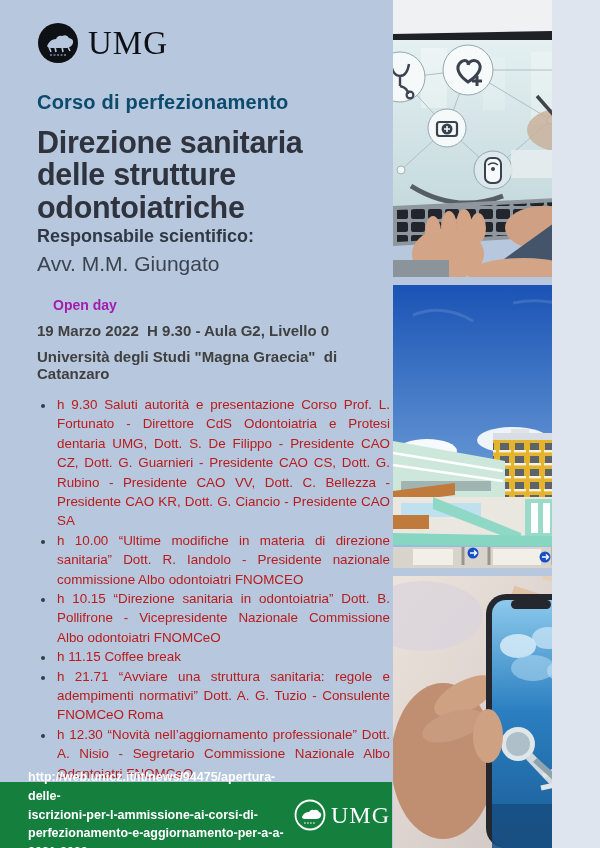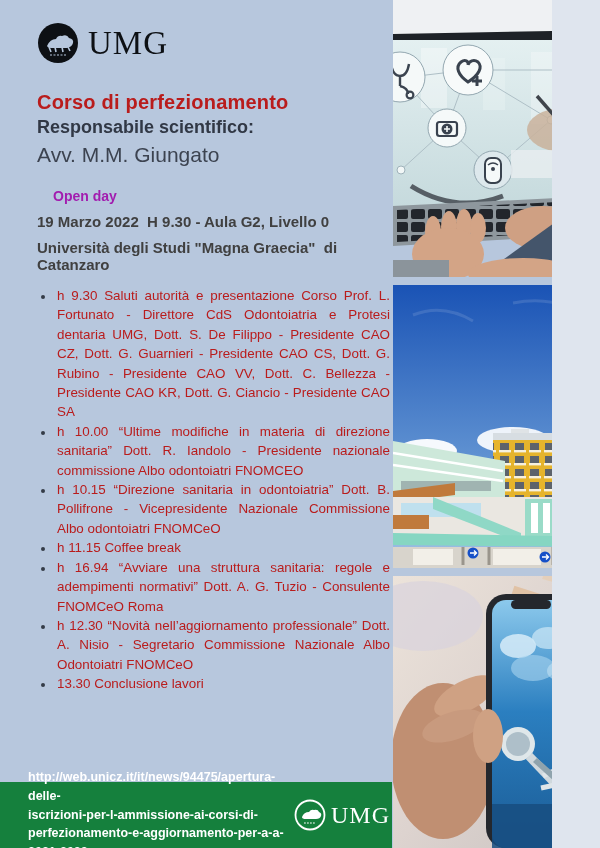--- a/index.html
+++ b/index.html
@@ -12,21 +12,21 @@
   
   .content { position:absolute; left:37px; top:0; width:353px; }
   .brand { display:flex; align-items:center; gap:9px; margin-top:22px; }
   .brand svg { display:block; }
   .brand-word {
     font-family:"Liberation Serif", serif;
     font-size:33px; color:#0d1014; letter-spacing:1px;
   }
   .kicker {
     margin-top:27px; font-size:20px; font-weight:600;
-    color:#b91c1c; letter-spacing:.2px;
+    color:#0c4a6e; letter-spacing:.2px;
   }
   .title {
     margin:12px 0 0 0; width:340px;
     font-size:30.5px; font-weight:800; line-height:1.06;
     letter-spacing:-.3px; color:#2f333d;
   }
   .resp-label { margin-top:3px; font-size:18px; font-weight:700; color:#313845; }
   .resp-name  { margin-top:5px;  font-size:21px; color:#3c4350; }
   .openday    { margin:21px 0 0 16px; font-size:14px; font-weight:800; color:#a21caf; }
   .dateline   { margin-top:9px; font-size:15px; font-weight:700; color:#404040;
@@ -70,34 +70,35 @@
         <circle cx="21" cy="21" r="20" fill="#0d1014"></circle>
         <path d="M10 24 q3 -7 9 -7 q2 -4 6 -3 q5 -2 7 2 q5 1 4 5 q-1 4 -6 5 l-14 0 q-5 0 -6 -2 z" fill="#b7c7dd"></path>
         <path d="M12 25 l2 5 M18 25 l1 5 M25 25 l1 5 M31 25 l2 4" stroke="#b7c7dd" stroke-width="1.6" fill="none"></path>
         <path d="M13 33 h16" stroke="#b7c7dd" stroke-width="1.2" stroke-dasharray="2 1.5"></path>
       </svg>
       <span class="brand-word">UMG</span>
     </div>
 
     <div class="kicker">Corso di perfezionamento</div>
 
+    <h1 class="title">Direzione sanitaria delle strutture odontoiatriche</h1>
 
     <div class="resp-label">Responsabile scientifico:</div>
     <div class="resp-name">Avv. M.M. Giungato</div>
 
     <h2 class="openday">Open day</h2>
     <div class="dateline">19 Marzo 2022  H 9.30 - Aula G2, Livello 0</div>
     <div class="dateline">Università degli Studi "Magna Graecia"  di Catanzaro</div>
 
     <ul class="schedule">
       <li>h 9.30 Saluti autorità e presentazione Corso Prof. L. Fortunato - Direttore CdS Odontoiatria e Protesi dentaria UMG, Dott. S. De Filippo - Presidente CAO CZ, Dott. G. Guarnieri - Presidente CAO CS, Dott. G. Rubino - Presidente CAO VV, Dott. C. Bellezza - Presidente CAO KR, Dott. G. Ciancio - Presidente CAO SA</li>
       <li>h 10.00 “Ultime modifiche in materia di direzione sanitaria” Dott. R. Iandolo - Presidente nazionale commissione Albo odontoiatri FNOMCEO</li>
       <li>h 10.15 “Direzione sanitaria in odontoiatria” Dott. B. Pollifrone - Vicepresidente Nazionale Commissione Albo odontoiatri FNOMCeO</li>
       <li>h 11.15 Coffee break</li>
-      <li>h 16.94 “Avviare una struttura sanitaria: regole e adempimenti normativi” Dott. A. G. Tuzio - Consulente FNOMCeO Roma</li>
+      <li>h 21.71 “Avviare una struttura sanitaria: regole e adempimenti normativi” Dott. A. G. Tuzio - Consulente FNOMCeO Roma</li>
       <li>h 12.30 “Novità nell’aggiornamento professionale” Dott. A. Nisio - Segretario Commissione Nazionale Albo Odontoiatri FNOMCeO</li>
       <li>13.30 Conclusione lavori</li>
     </ul>
   </div>
 
   <div class="photo photo1">
     <svg width="207" height="277" viewBox="0 0 207 277">
       <defs>
         <linearGradient id="scr" x1="0" y1="0" x2="0" y2="1">
           <stop offset="0" stop-color="#e4f0f1"></stop>

